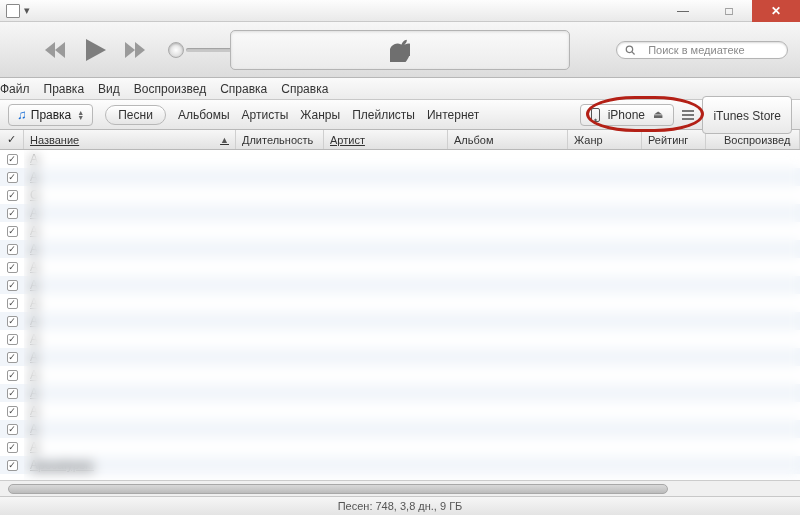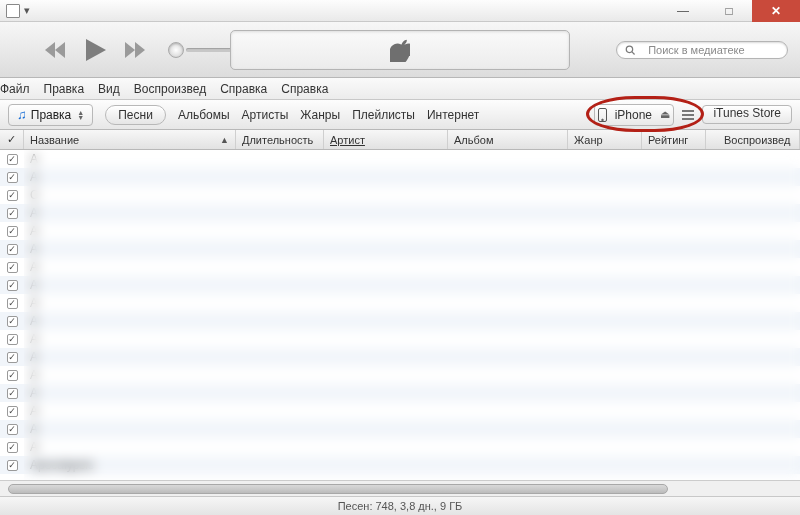--- a/index.html
+++ b/index.html
@@ -72,32 +72,32 @@
   .noteicon { color:#1a6fd6; font-size:13px; }
   .arrowsv { display:flex; flex-direction:column; line-height:5px; font-size:7px; color:#666; margin-left:2px;}
   .pill {
     display:inline-flex; align-items:center; height:20px; padding:0 12px;
     border:1px solid #b8b8b8; border-radius:10px; background:linear-gradient(#fff,#e5e5e5);
     box-shadow:inset 0 1px 0 #fff;
   }
   .navlink { color:#333; }
   .rightcluster { position:absolute; right:8px; display:flex; align-items:center; gap:8px; }
   .devbtn {
-    display:flex; align-items:center; gap:8px; height:22px; padding:0 3px;
+    display:flex; align-items:center; gap:8px; height:22px; padding:0 10px;
     border:1px solid #b8b8b8; border-radius:4px; background:linear-gradient(#fff,#e9e9e9);
     font-size:12px;
     justify-content:flex-end;
   }
   .eject { font-size:11px; color:#666; }
   .ring {
     position:absolute; right:96px; top:-4px; width:118px; height:36px;
     border:3px solid #b32016; border-radius:50%/60%; pointer-events:none;
   }
   .storebtn {
-    height:19px; padding:0 10px; border:1px solid #b8b8b8; border-radius:4px;
+    height:38px; padding:12px 10px; border:1px solid #b8b8b8; border-radius:4px;
     background:linear-gradient(#fff,#e9e9e9); font-size:12px;
   }
   .listicon { display:flex; flex-direction:column; gap:2px; }
   .listicon i { display:block; width:12px; height:2px; background:#777; }
 
   
   .thead {
     height:20px; background:linear-gradient(#f7f7f7,#e2e2e2);
     border-bottom:1px solid #b8b8b8; display:flex; font-size:11px; color:#333;
   }
@@ -116,21 +116,21 @@
     display:flex; align-items:center; justify-content:center; font-size:9px; color:#4a4a4a; background:#fff;
   }
   .blurlayer {
     position:absolute; left:24px; right:0; top:0; bottom:0;
     backdrop-filter: blur(6px); -webkit-backdrop-filter: blur(6px);
     background: rgba(255,255,255,0.05);
     pointer-events:none;
   }
 
   
-  .c-name { width:212px; }
+  .c-name { width:212px;text-decoration:underline; }
   .c-dur  { width:88px;text-align:center; }
   .c-art  { width:124px;text-decoration:underline; }
   .c-alb  { width:120px; }
   .c-gen  { width:74px; }
   .c-rate { width:64px; }
   .c-play { flex:1;margin-left:12px; }
 
   
   .hscroll {
     height:16px; background:#f0f0f0; border-top:1px solid #ccc; position:relative;

